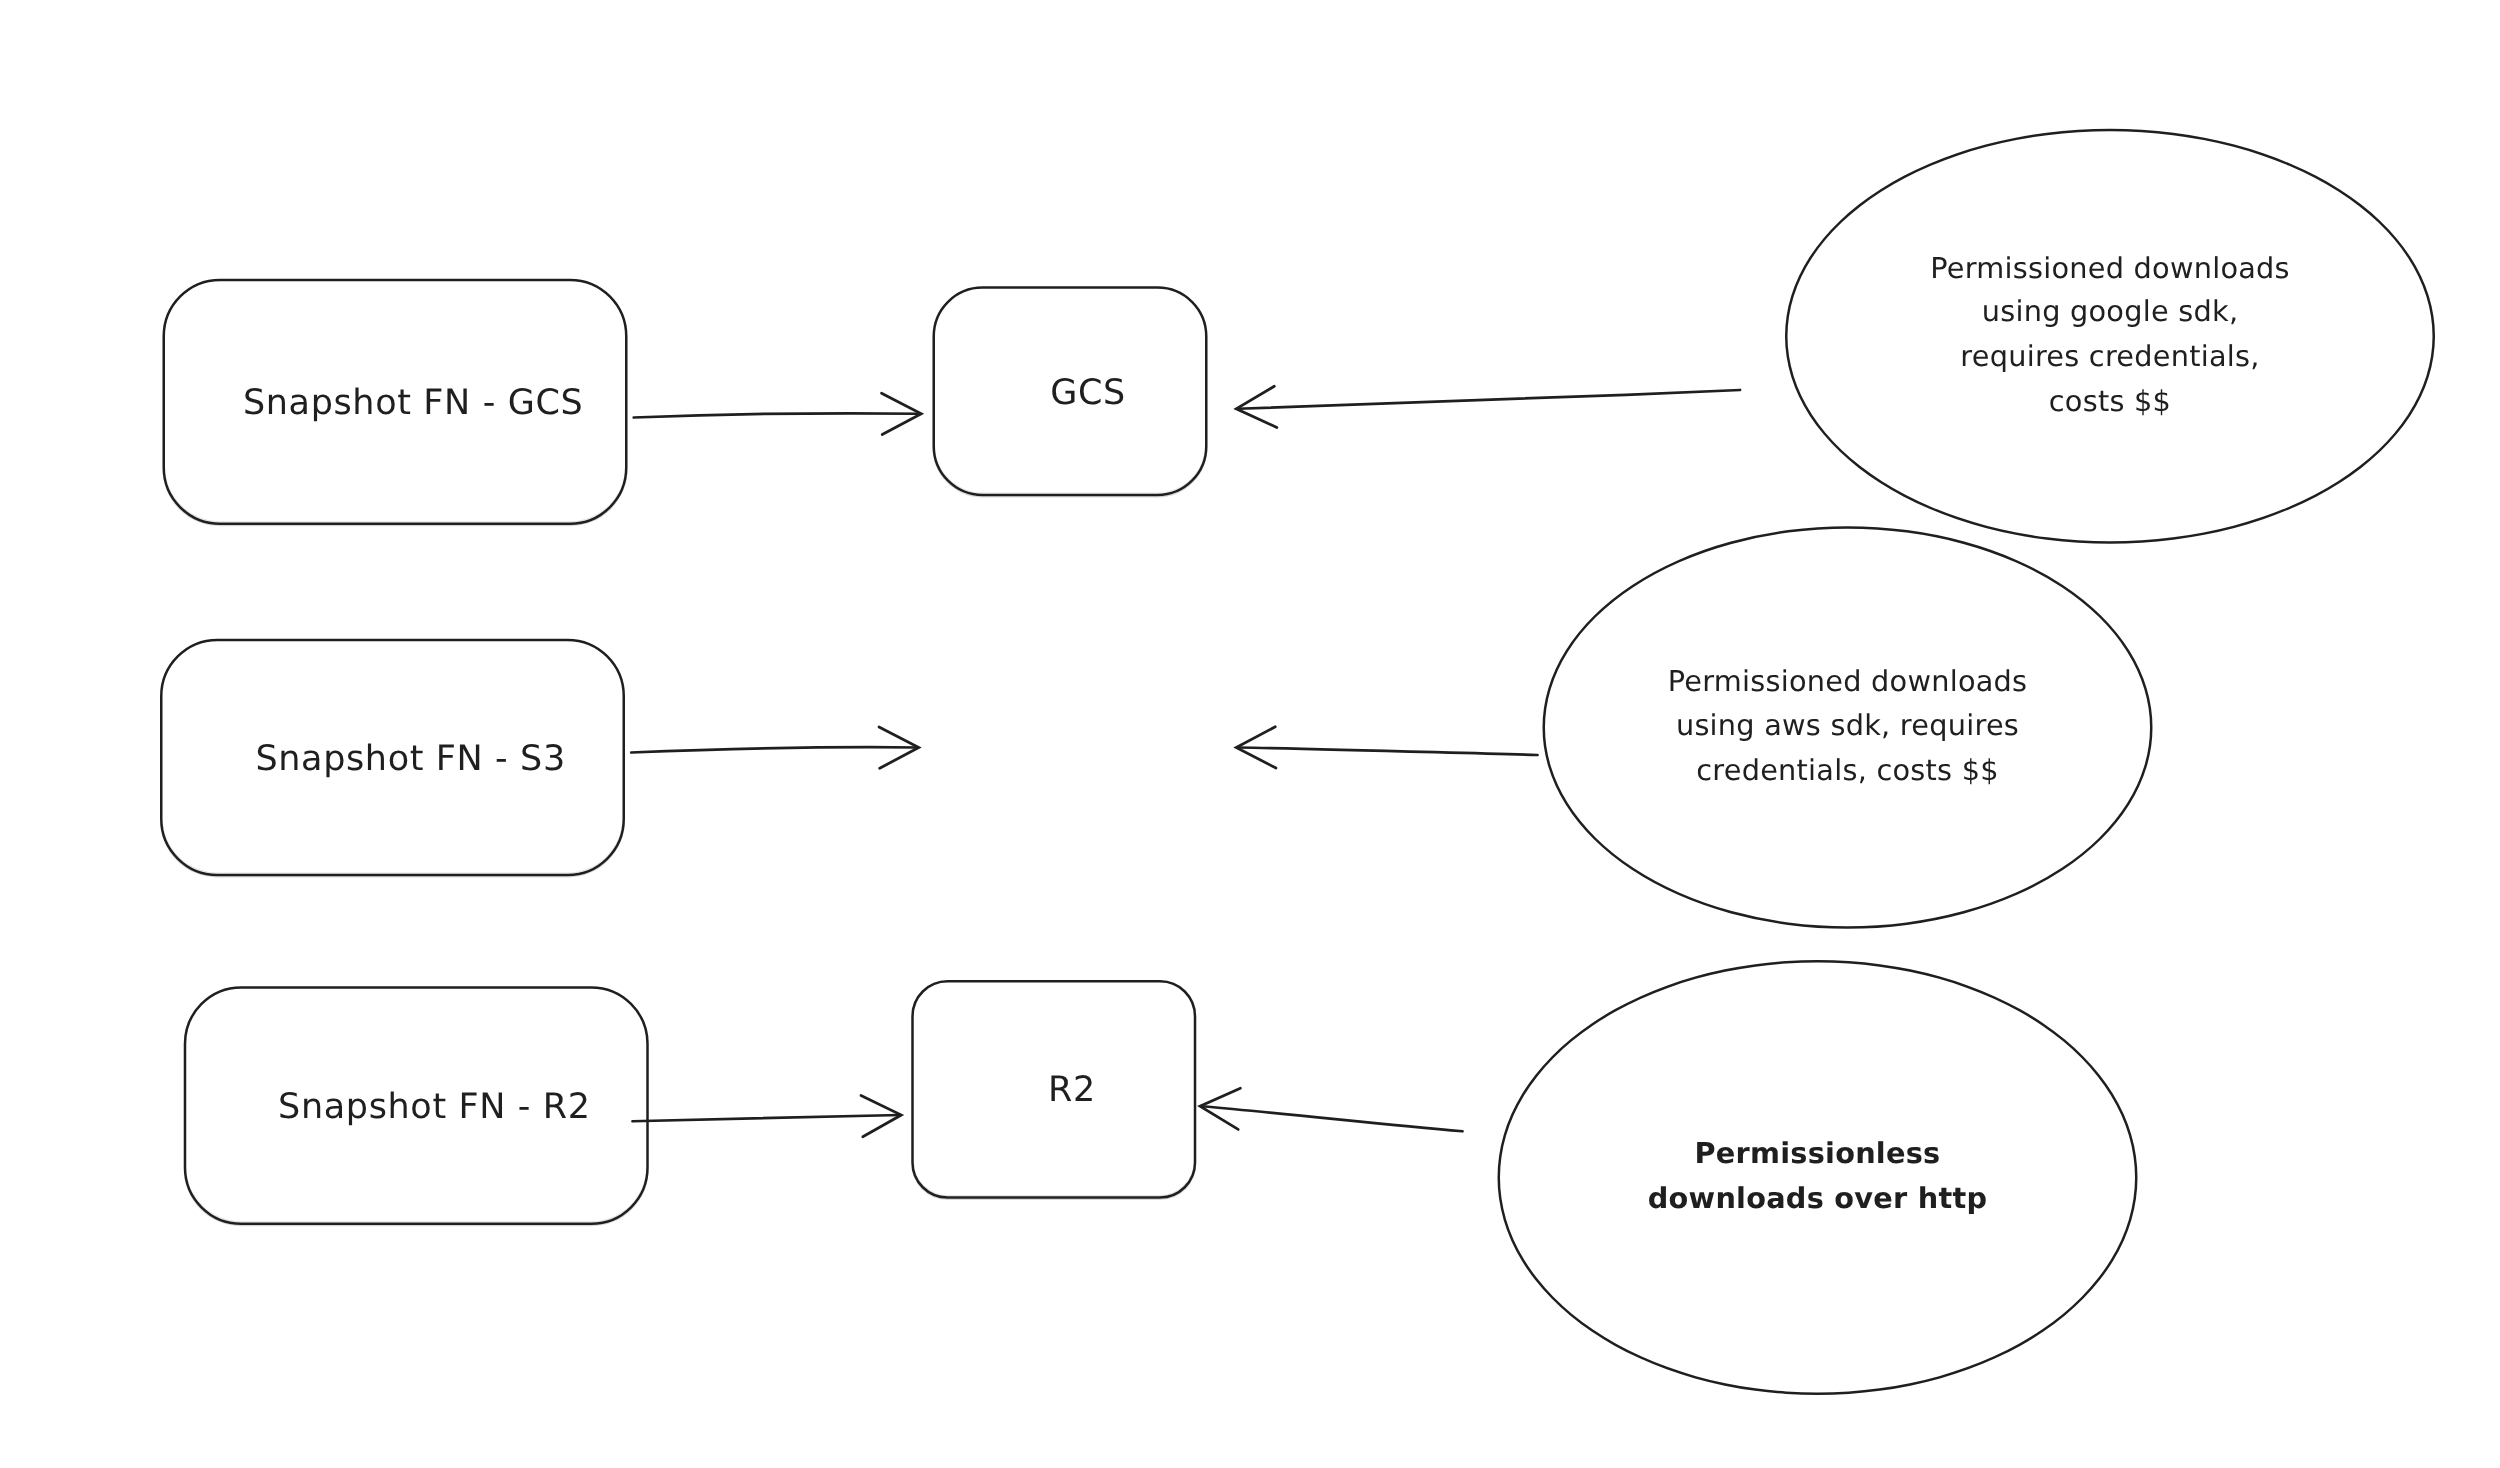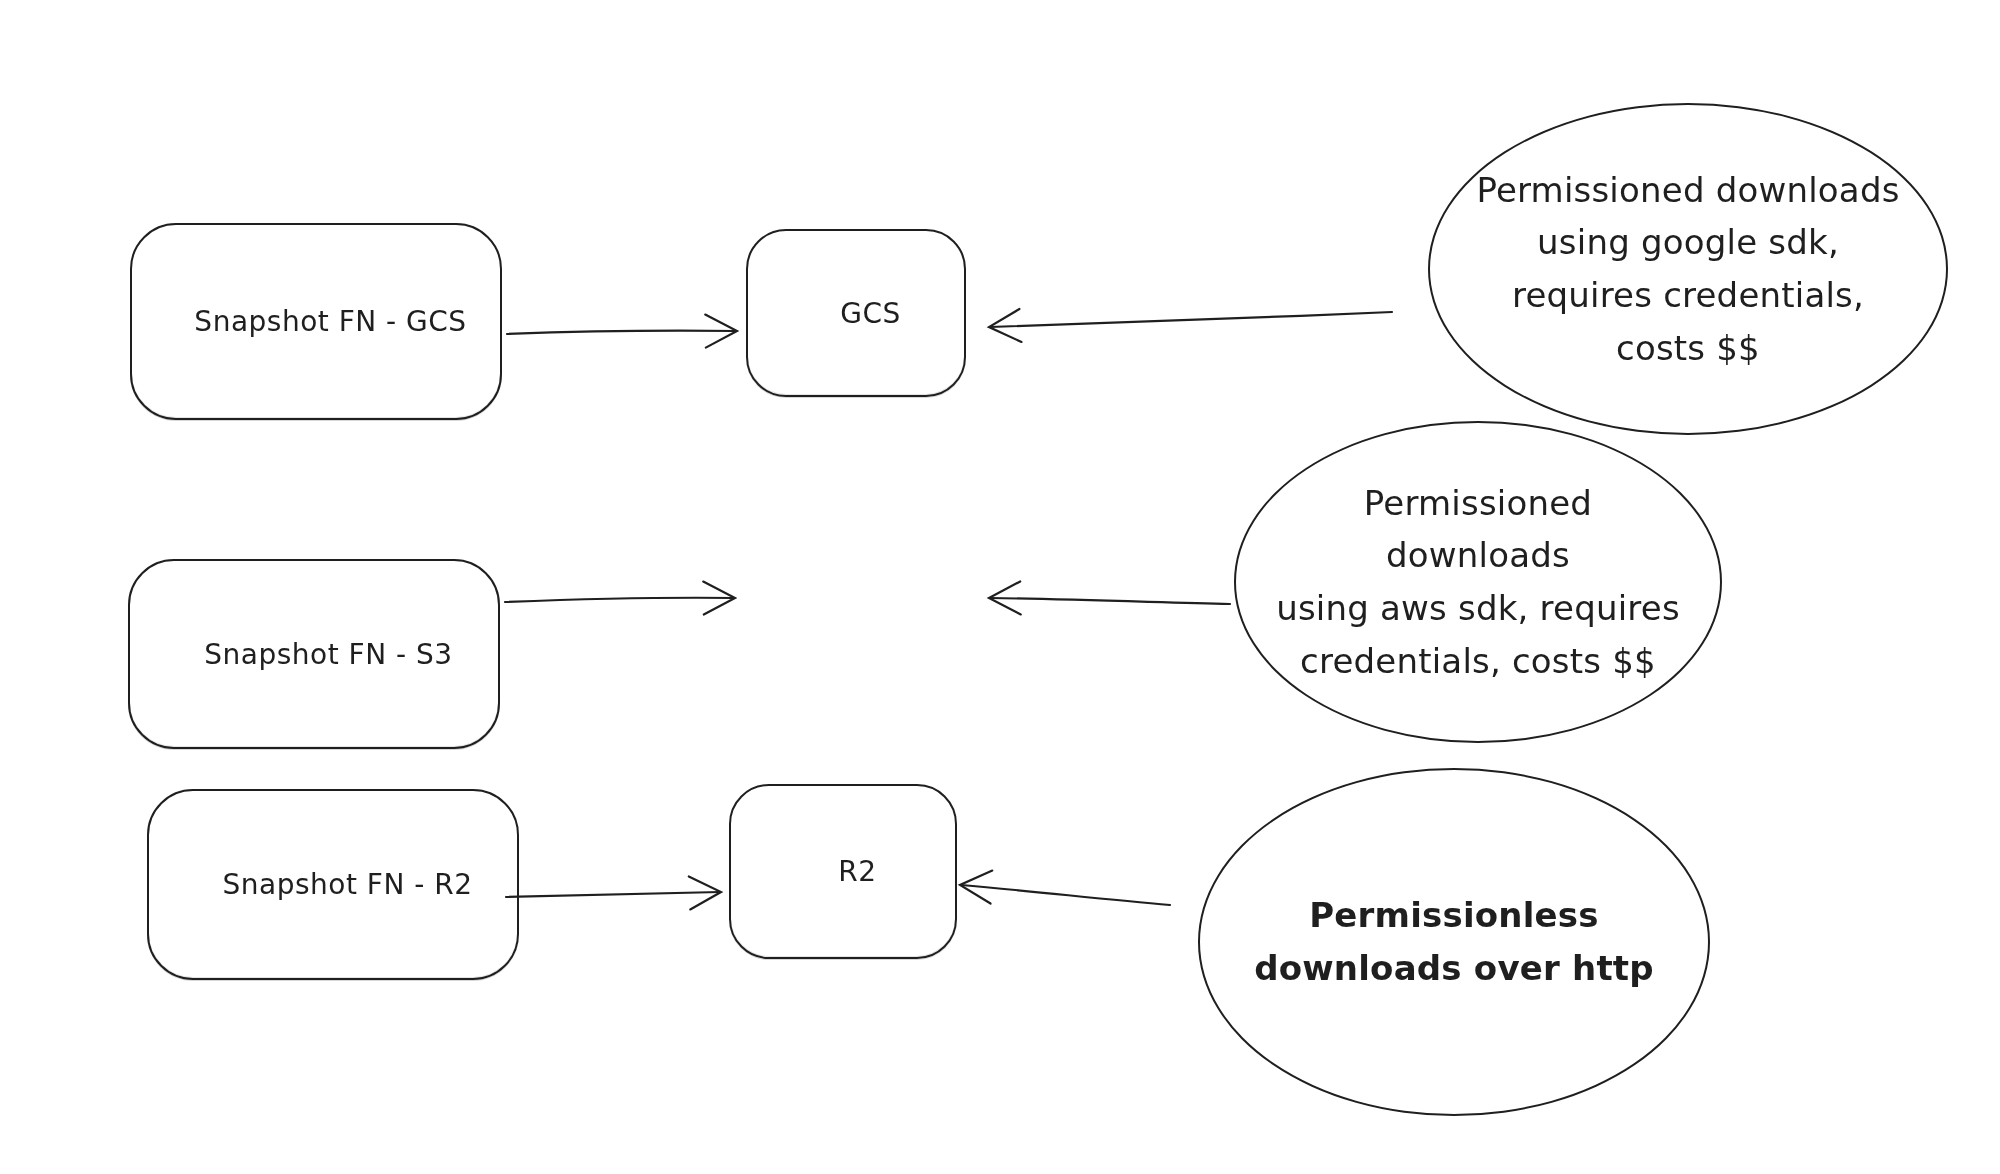--- a/index.html
+++ b/index.html
@@ -49,21 +49,21 @@
   .node.ellipse {
     border-radius: 50%;
     padding: 0 34px;
   }
   .lbl {
     font-size: 28px;
     letter-spacing: 0.5px;
     white-space: nowrap;
   }
   .note {
-    font-size: 34px;
+    font-size: 23px;
     line-height: 1.55;
     white-space: pre-line;
     letter-spacing: 0.2px;
   }
   
   .node.rect, .node.box {
     box-shadow: 0 1px 0 rgba(31,31,31,0.18), inset 0 -1px 0 rgba(31,31,31,0.12);
   }
 </style>
 </head>
@@ -94,33 +94,33 @@
   <div class="node box" style="left:746px; top:229px; width:220px; height:168px;">
     <span class="lbl">GCS</span>
   </div>
   <div class="node ellipse" style="left:1428px; top:103px; width:520px; height:332px;">
     <span class="note">Permissioned downloads
 using google sdk,
 requires credentials,
 costs $$</span>
   </div>
 
-  <div class="node rect" style="left:128px; top:511px; width:372px; height:190px;margin-top:48px;">
+  <div class="node rect" style="left:128px; top:511px; width:372px; height:190px;">
     <span class="lbl">Snapshot FN - S3</span>
   </div>
   <div class="node ellipse" style="left:1234px; top:421px; width:488px; height:322px;">
     <span class="note">Permissioned downloads
 using aws sdk, requires
 credentials, costs $$</span>
   </div>
 
   <div class="node rect" style="left:126px; top:789px; width:372px; height:191px;margin-left:21px;">
     <span class="lbl">Snapshot FN - R2</span>
   </div>
-  <div class="node box" style="left:729px; top:784px; width:228px; height:175px;">
+  <div class="node box" style="left:729px; top:784px; width:228px; height:175px;border-radius:29px;">
     <span class="lbl">R2</span>
   </div>
   <div class="node ellipse" style="left:1198px; top:768px; width:512px; height:348px;font-weight:bold;">
     <span class="note">Permissionless
 downloads over http</span>
   </div>
 
 </div>
 
 </body></html>

